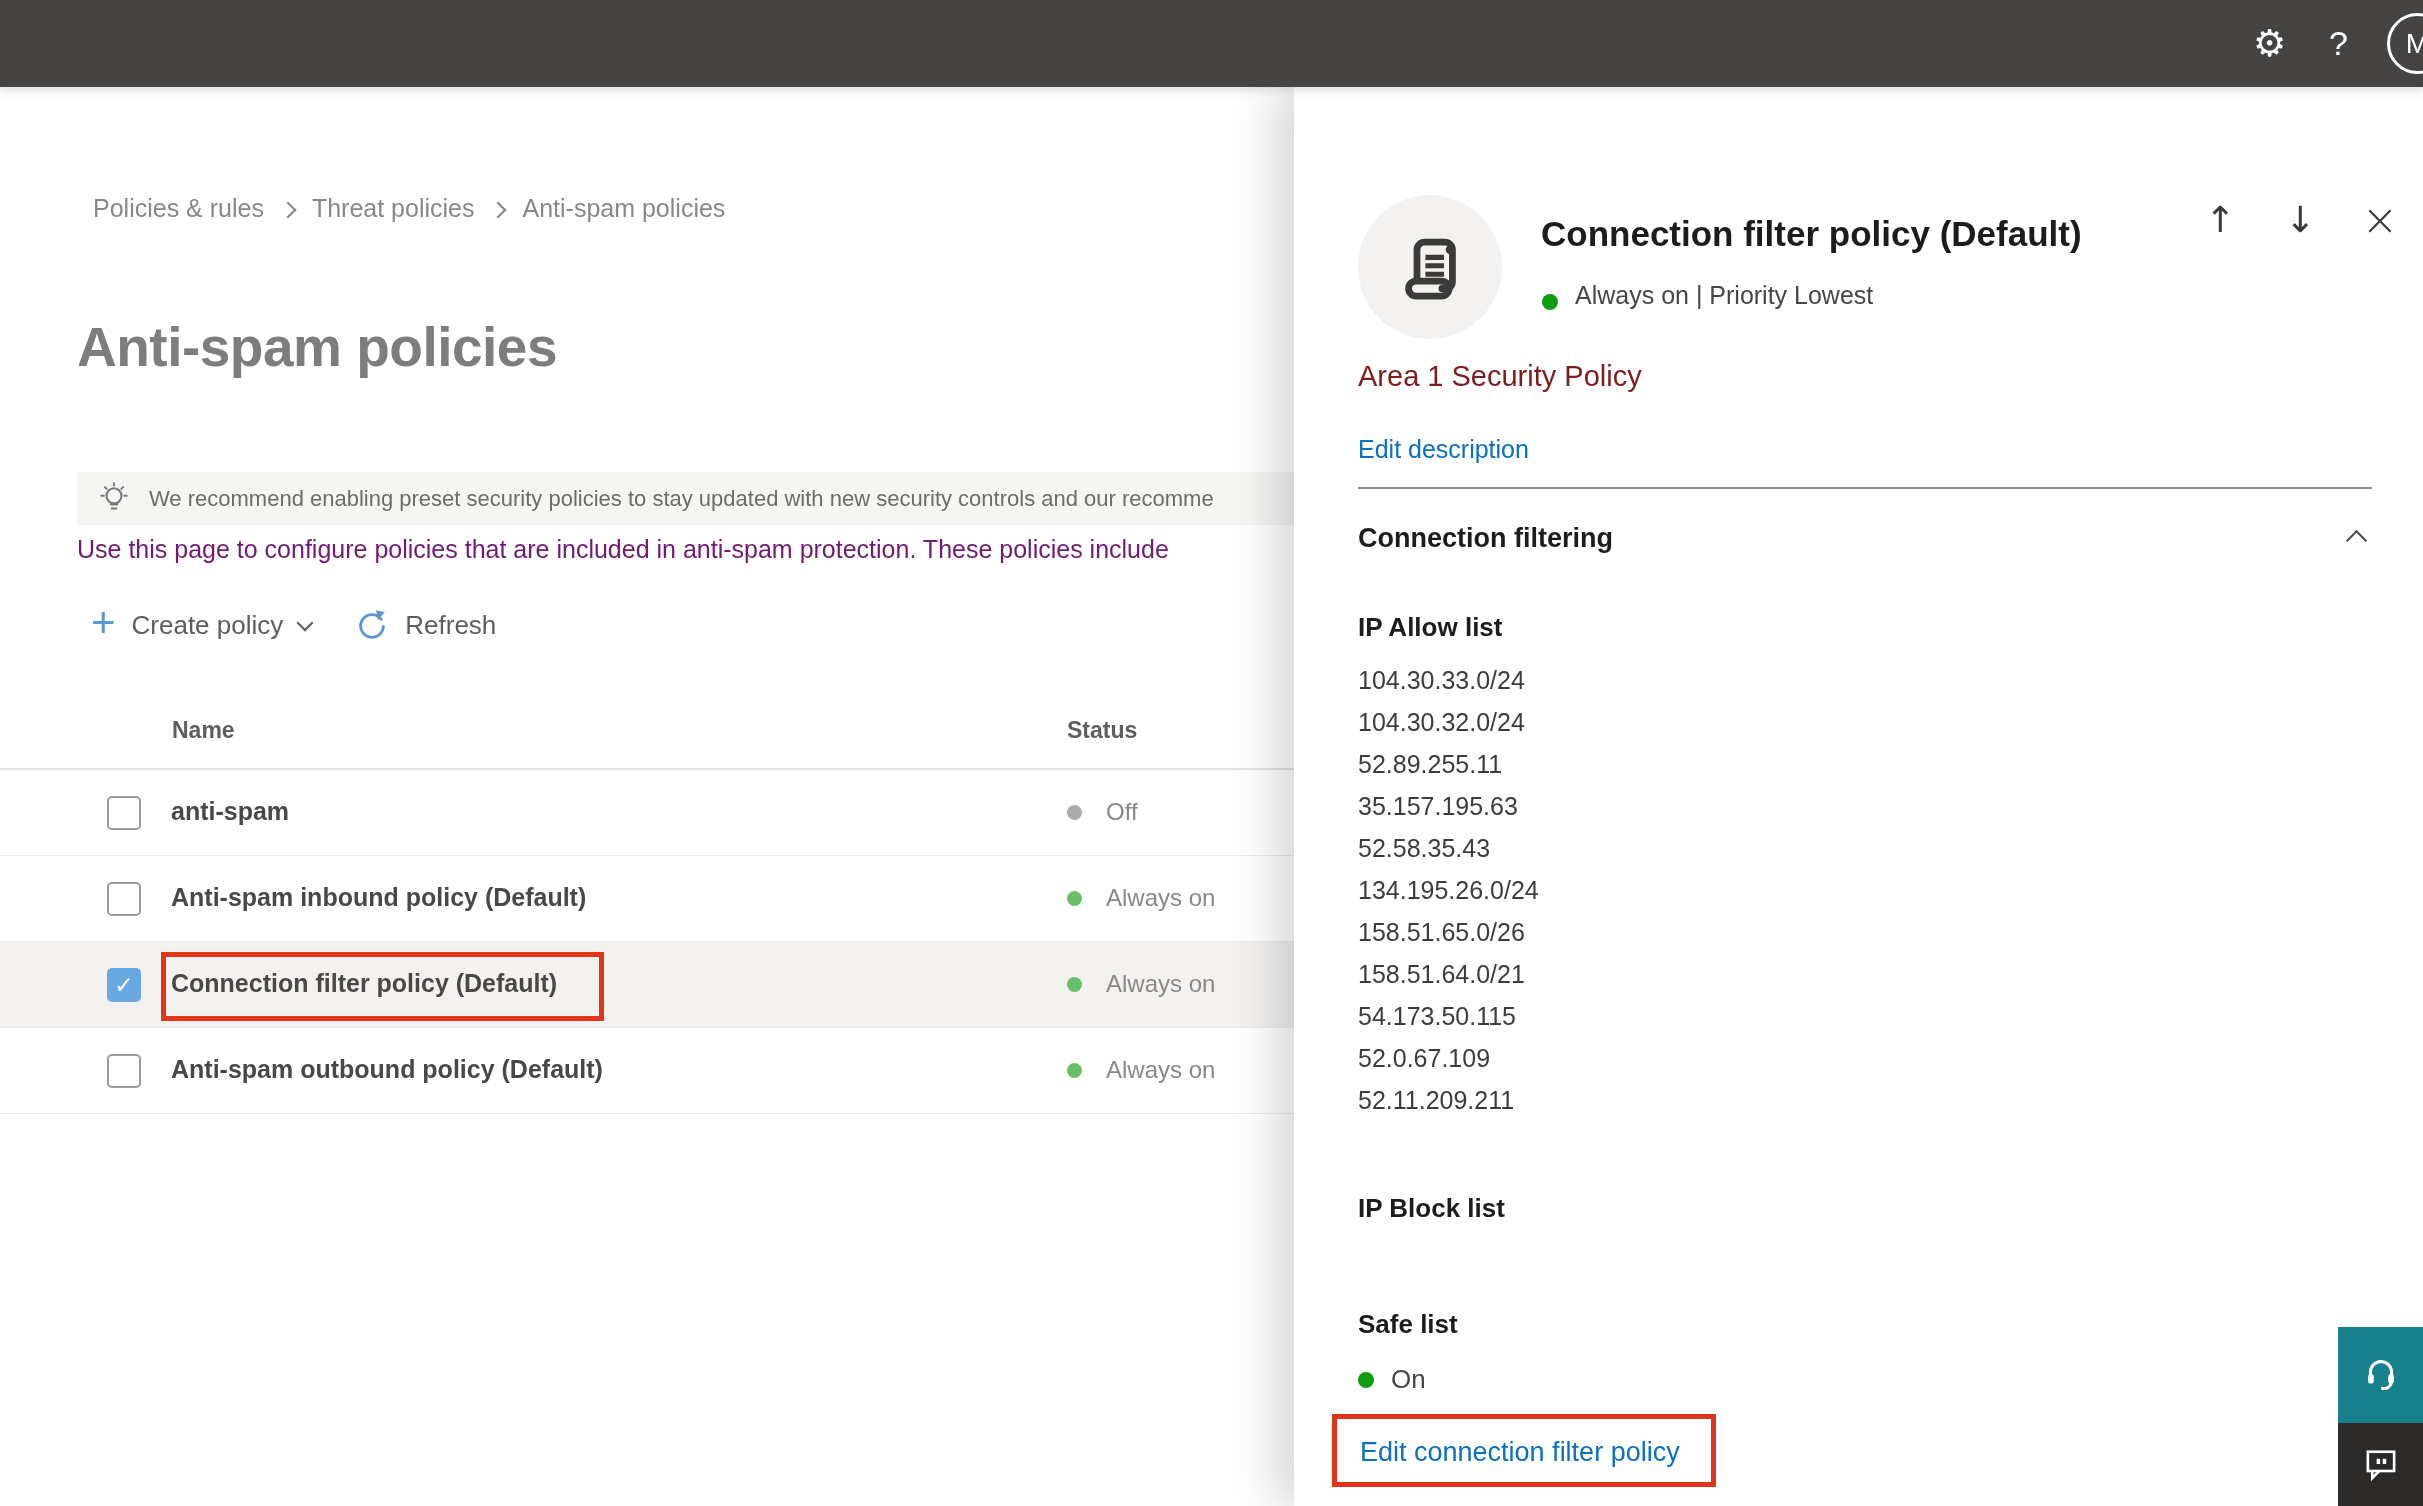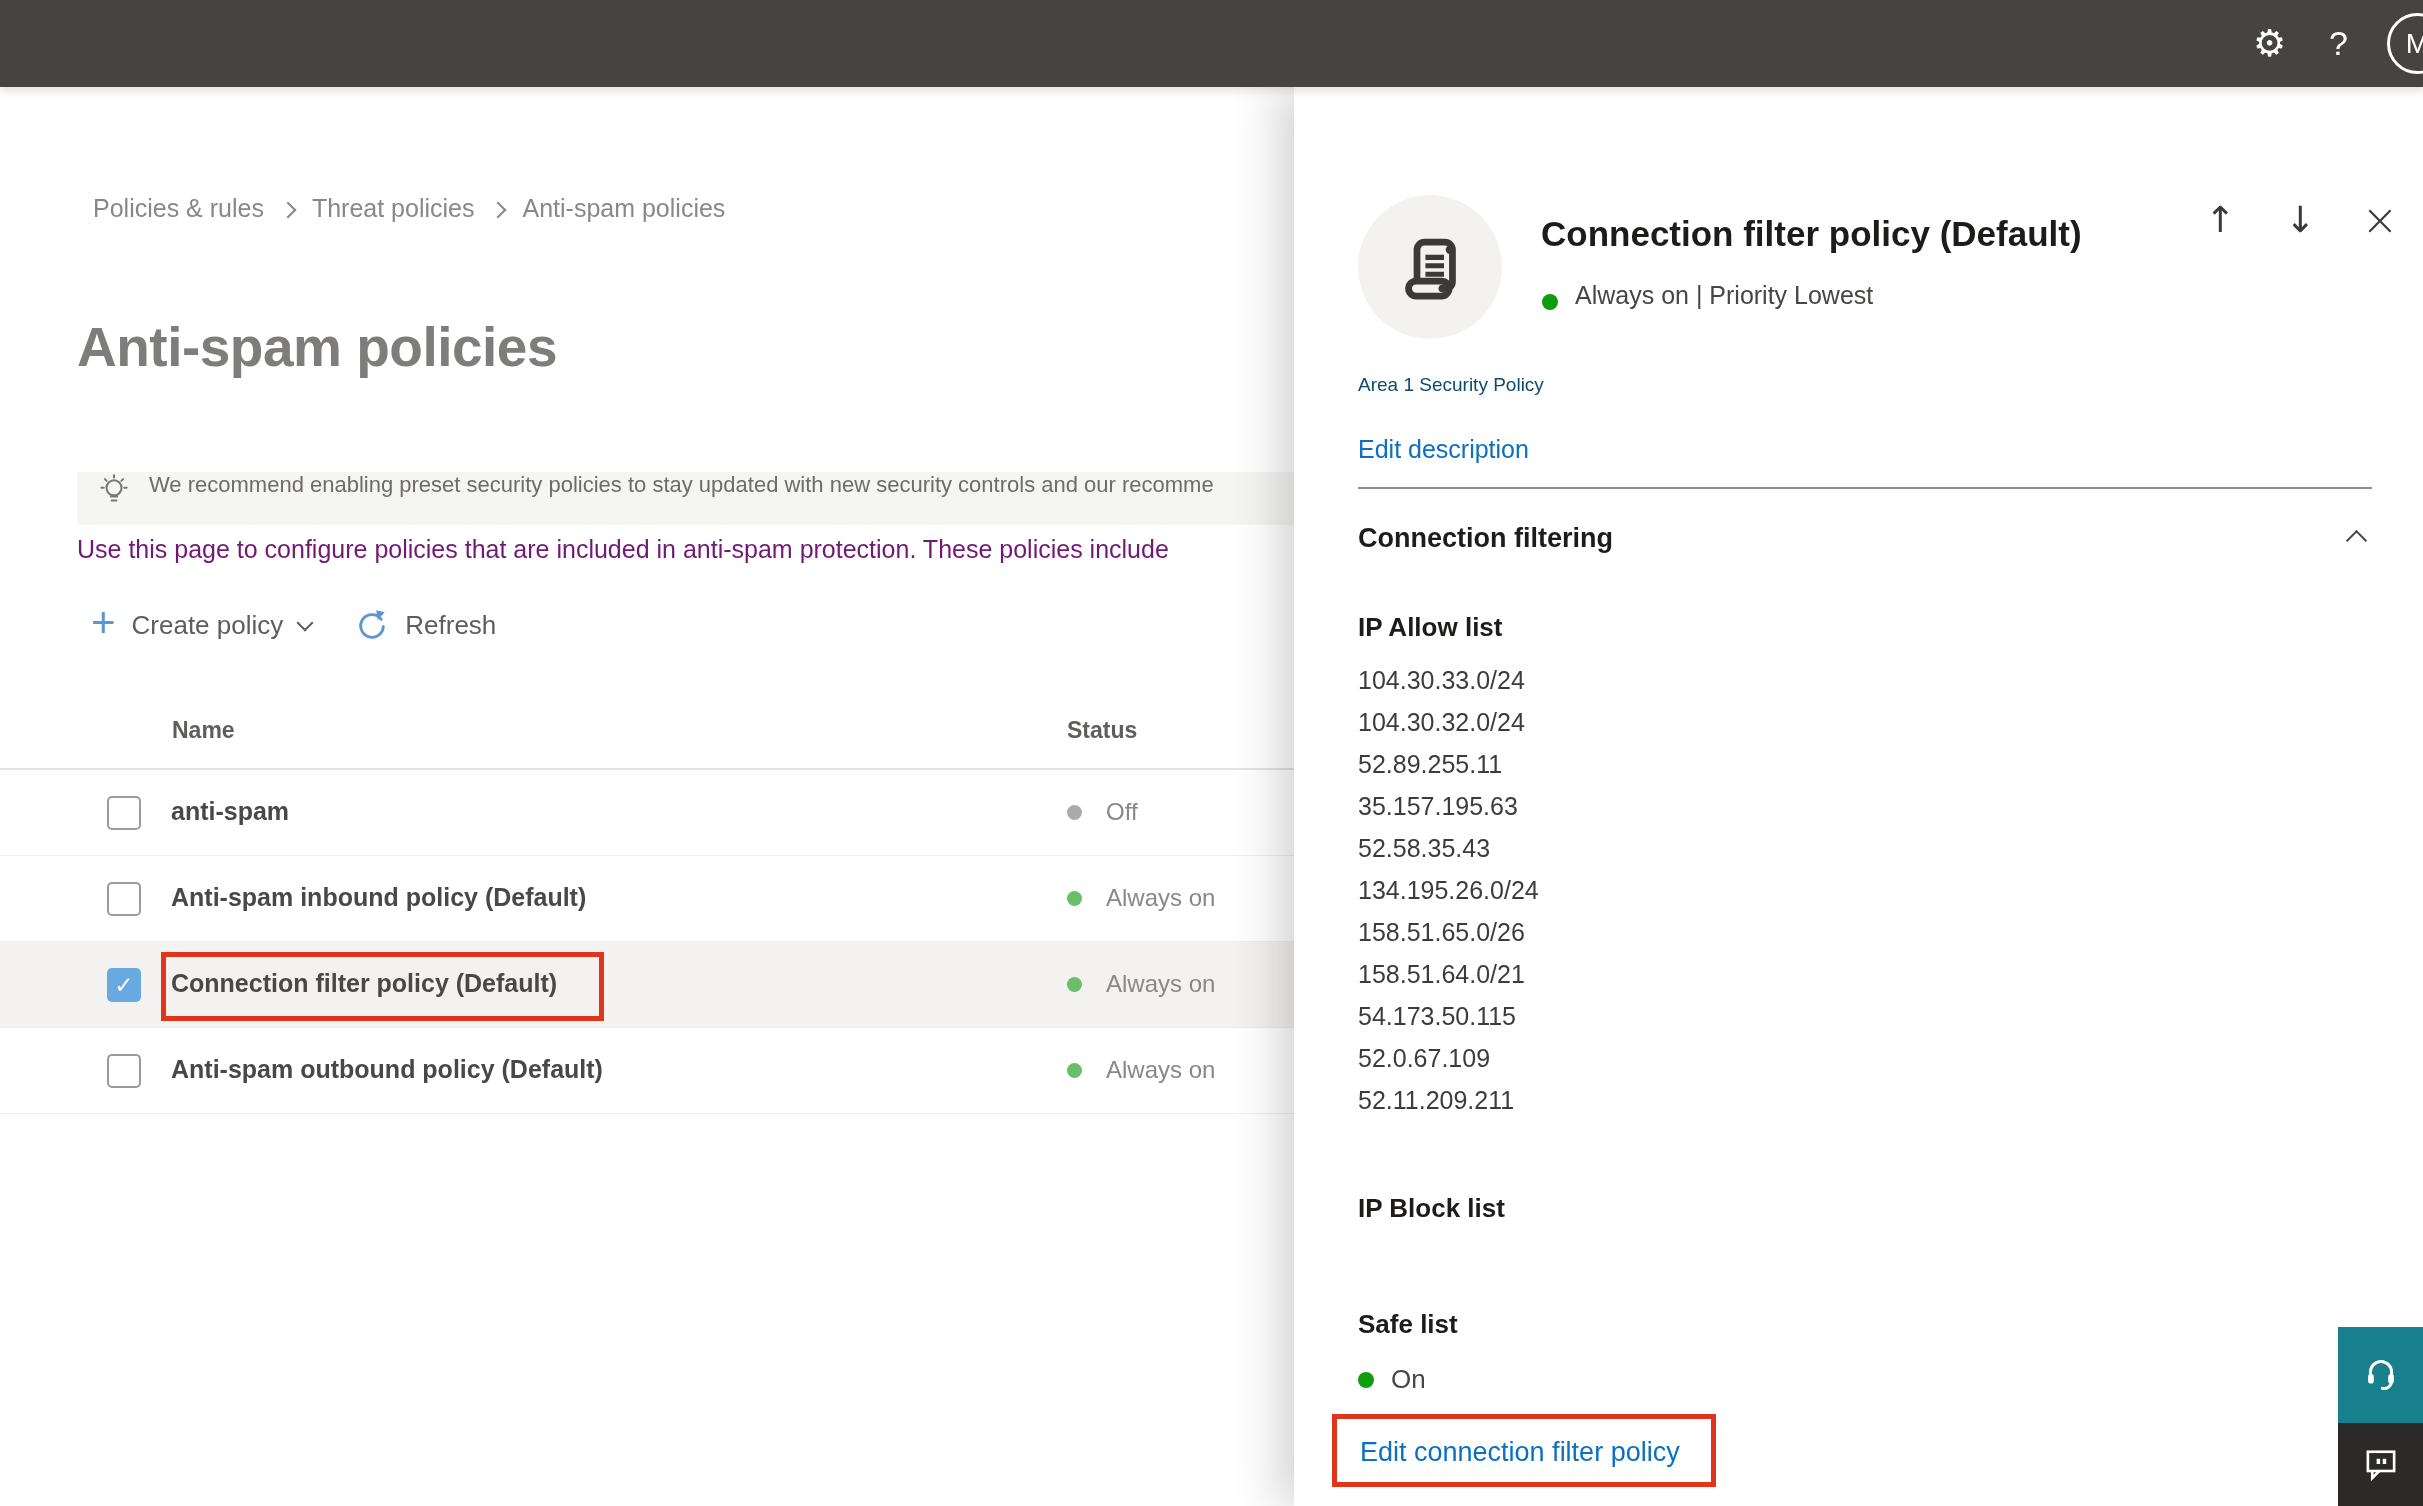--- a/index.html
+++ b/index.html
@@ -37,21 +37,21 @@
     border-right:2px solid #8a8886; border-bottom:2px solid #8a8886; }
   .crumb-sep { transform:rotate(-45deg); margin-top:2px; }
 
   .page-title {
     position:absolute; left:77px; top:315px; font-size:55px; font-weight:700;
     color:#7f7d7b; letter-spacing:-0.5px; z-index:1;
   }
 
   .banner {
     position:absolute; left:77px; top:472px; right:0; height:53px; background:#f5f5f4;
-    display:flex; align-items:flex-start; padding-left:18px; gap:16px; z-index:1;
+    display:flex; align-items:center; padding-left:18px; gap:16px; z-index:1;
   }
   .banner-text { font-size:22px; color:#6e6c69; white-space:nowrap; overflow:hidden; }
 
   .page-desc {
     position:absolute; left:77px; top:535px; width:1584px; font-size:25px; color:#701a75;
     white-space:nowrap; z-index:1;
   }
 
   .toolbar { position:absolute; left:91px; top:608px; display:flex; align-items:center; gap:44px; z-index:1; }
   .tool-btn { background:none; border:none; display:flex; align-items:center; gap:16px;
@@ -99,21 +99,21 @@
   .panel-nav .close { font-size:44px; font-weight:300; }
 
   .policy-avatar {
     position:absolute; left:64px; top:108px; width:144px; height:144px; border-radius:50%;
     background:#f3f2f1; display:flex; align-items:center; justify-content:center;
   }
   .panel-title { position:absolute; left:247px; top:127px; font-size:35px; font-weight:700; color:#1d1c1b; }
   .panel-statusline { position:absolute; left:248px; top:194px; display:flex; align-items:flex-end; gap:17px;
     font-size:25px; color:#484644; }
 
-  .policy-desc { position:absolute; left:64px; top:287px; font-size:19px; color:#0c4a6e; }
+  .policy-desc { position:absolute; left:64px; top:273px; font-size:29px; color:#7f1d1d; }
   .edit-desc { position:absolute; left:64px; top:348px; font-size:25px; color:#0b6fc2; text-decoration:none; cursor:pointer; }
   .panel-hr { position:absolute; left:64px; top:400px; width:1014px; border:none; border-top:2px solid #8f8d8b; }
 
   .section-head { position:absolute; left:64px; top:436px; width:1014px; }
   .section-head h3 { font-size:27px; font-weight:700; color:#1d1c1b; display:inline-block; }
   .chev-up { position:absolute; right:8px; top:10px; transform:rotate(-135deg); border-color:#484644;
     width:15px; height:15px; cursor:pointer; }
 
   .ip-allow-label { position:absolute; left:64px; top:525px; font-size:26px; font-weight:700; color:#1d1c1b; }
   .ip-list { position:absolute; left:64px; top:572px; font-size:25px; color:#3d3c3a; line-height:42px; }

